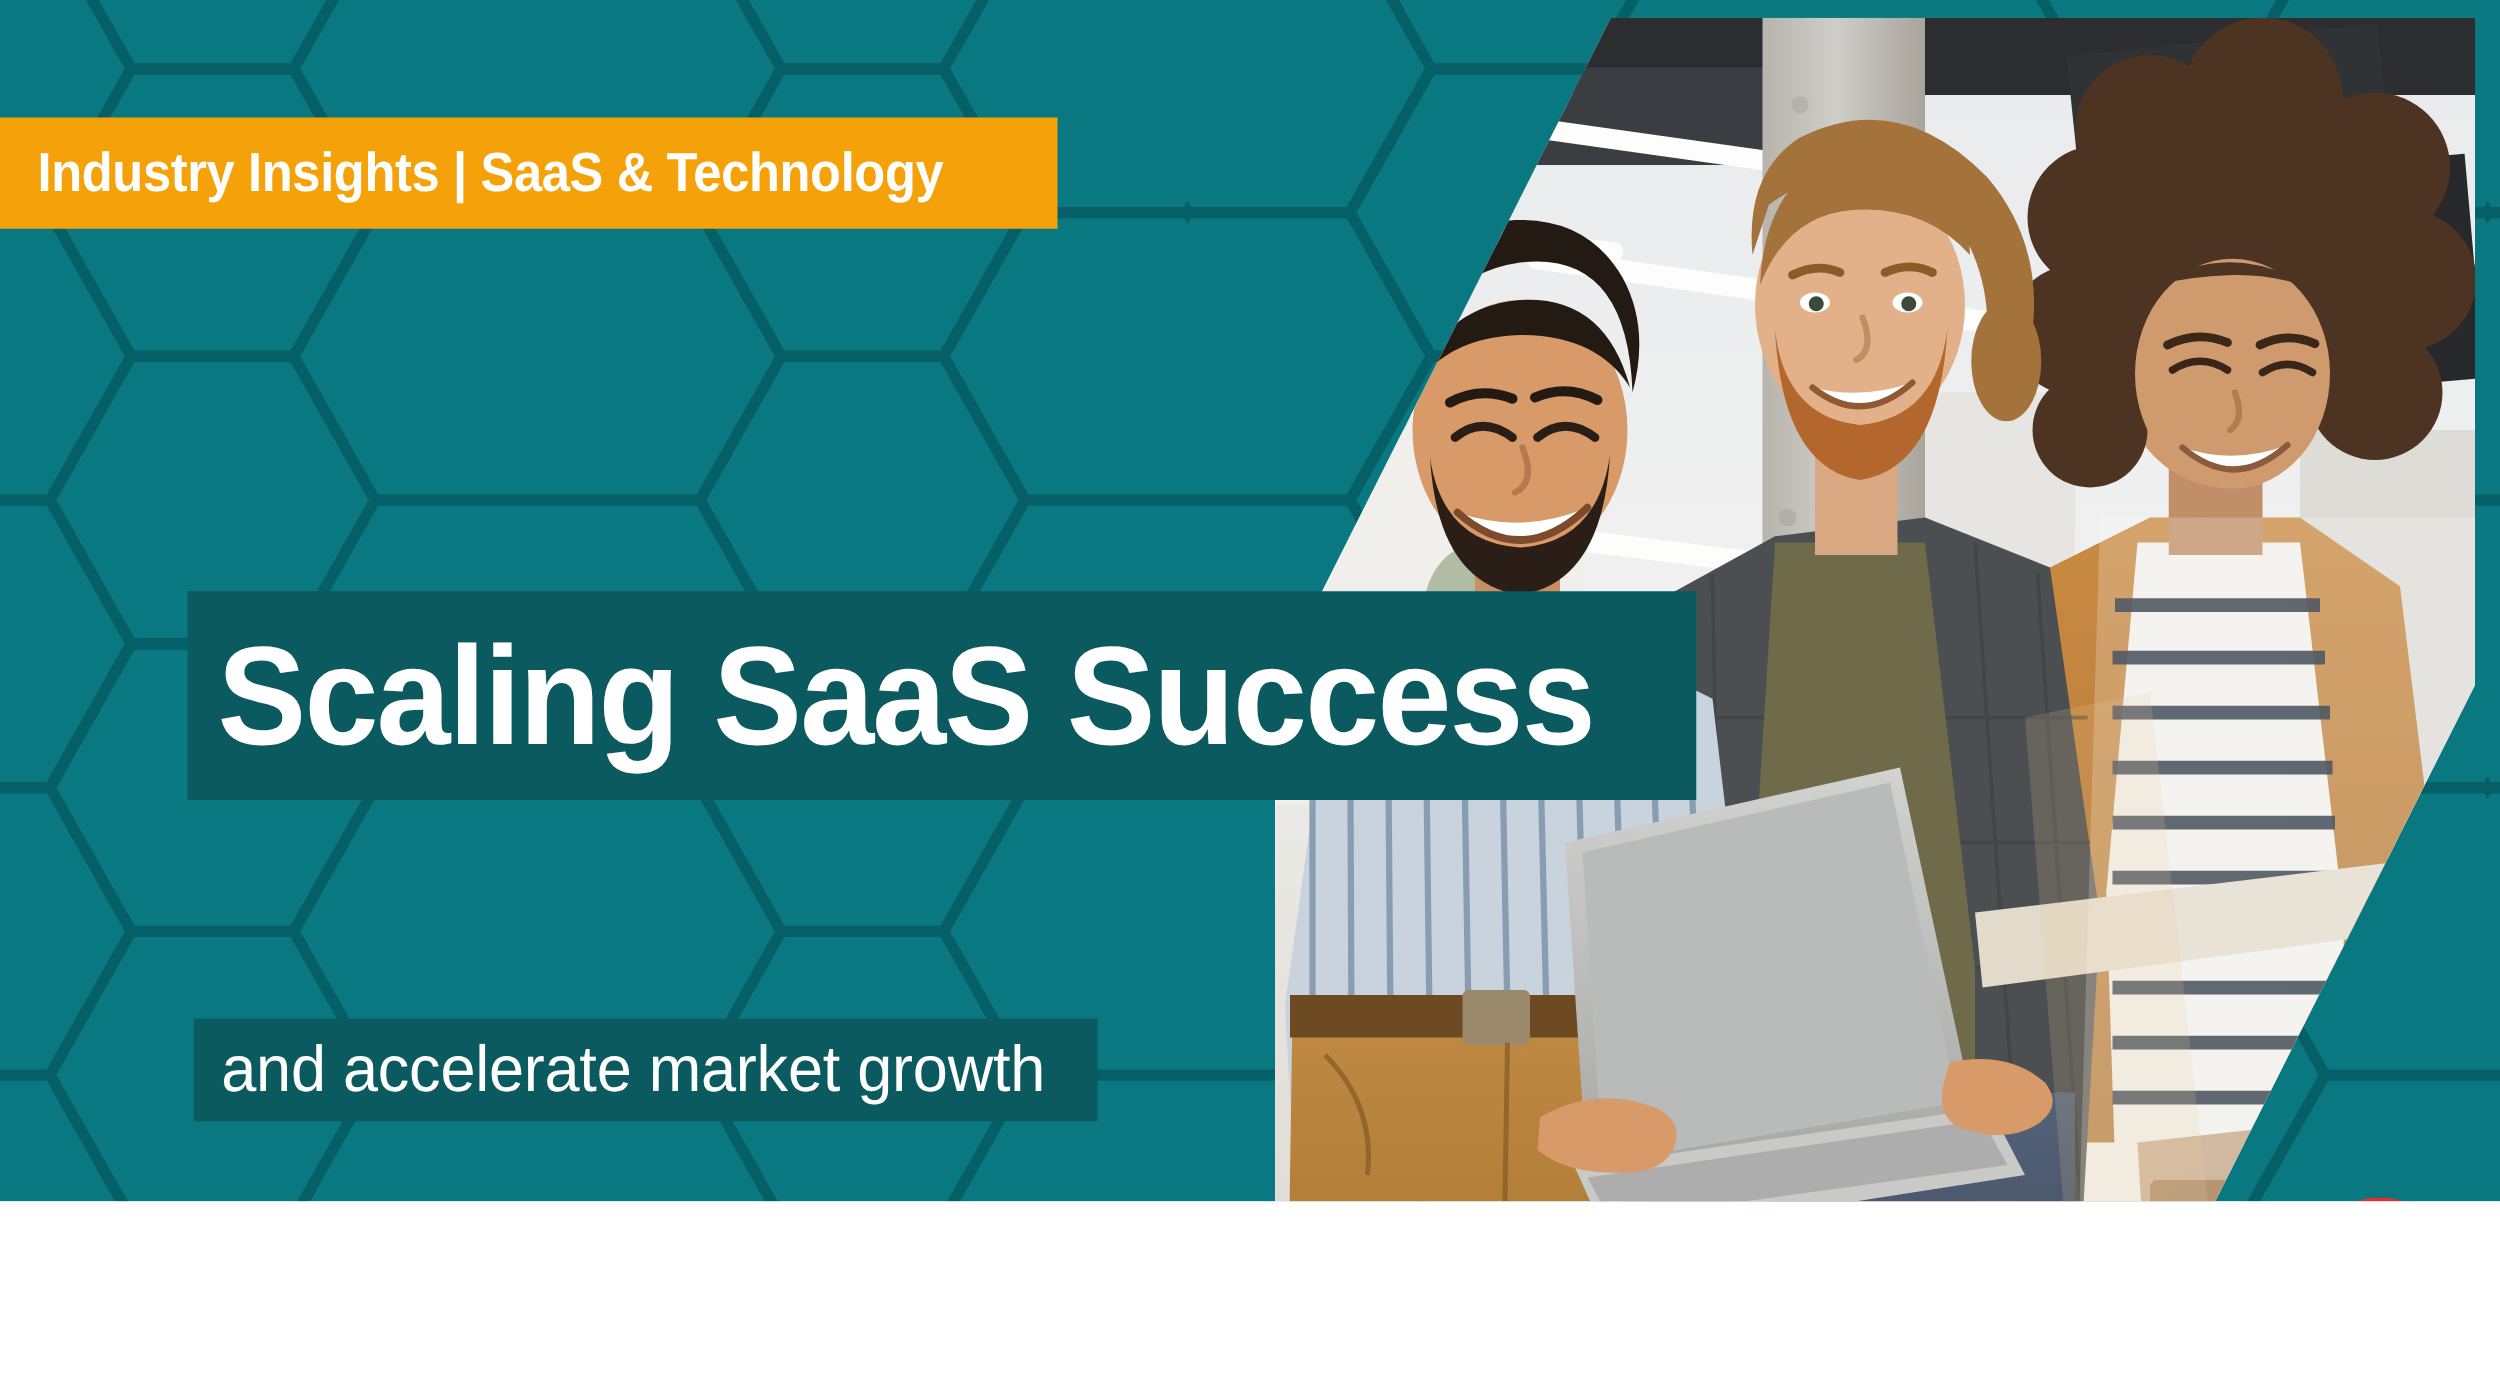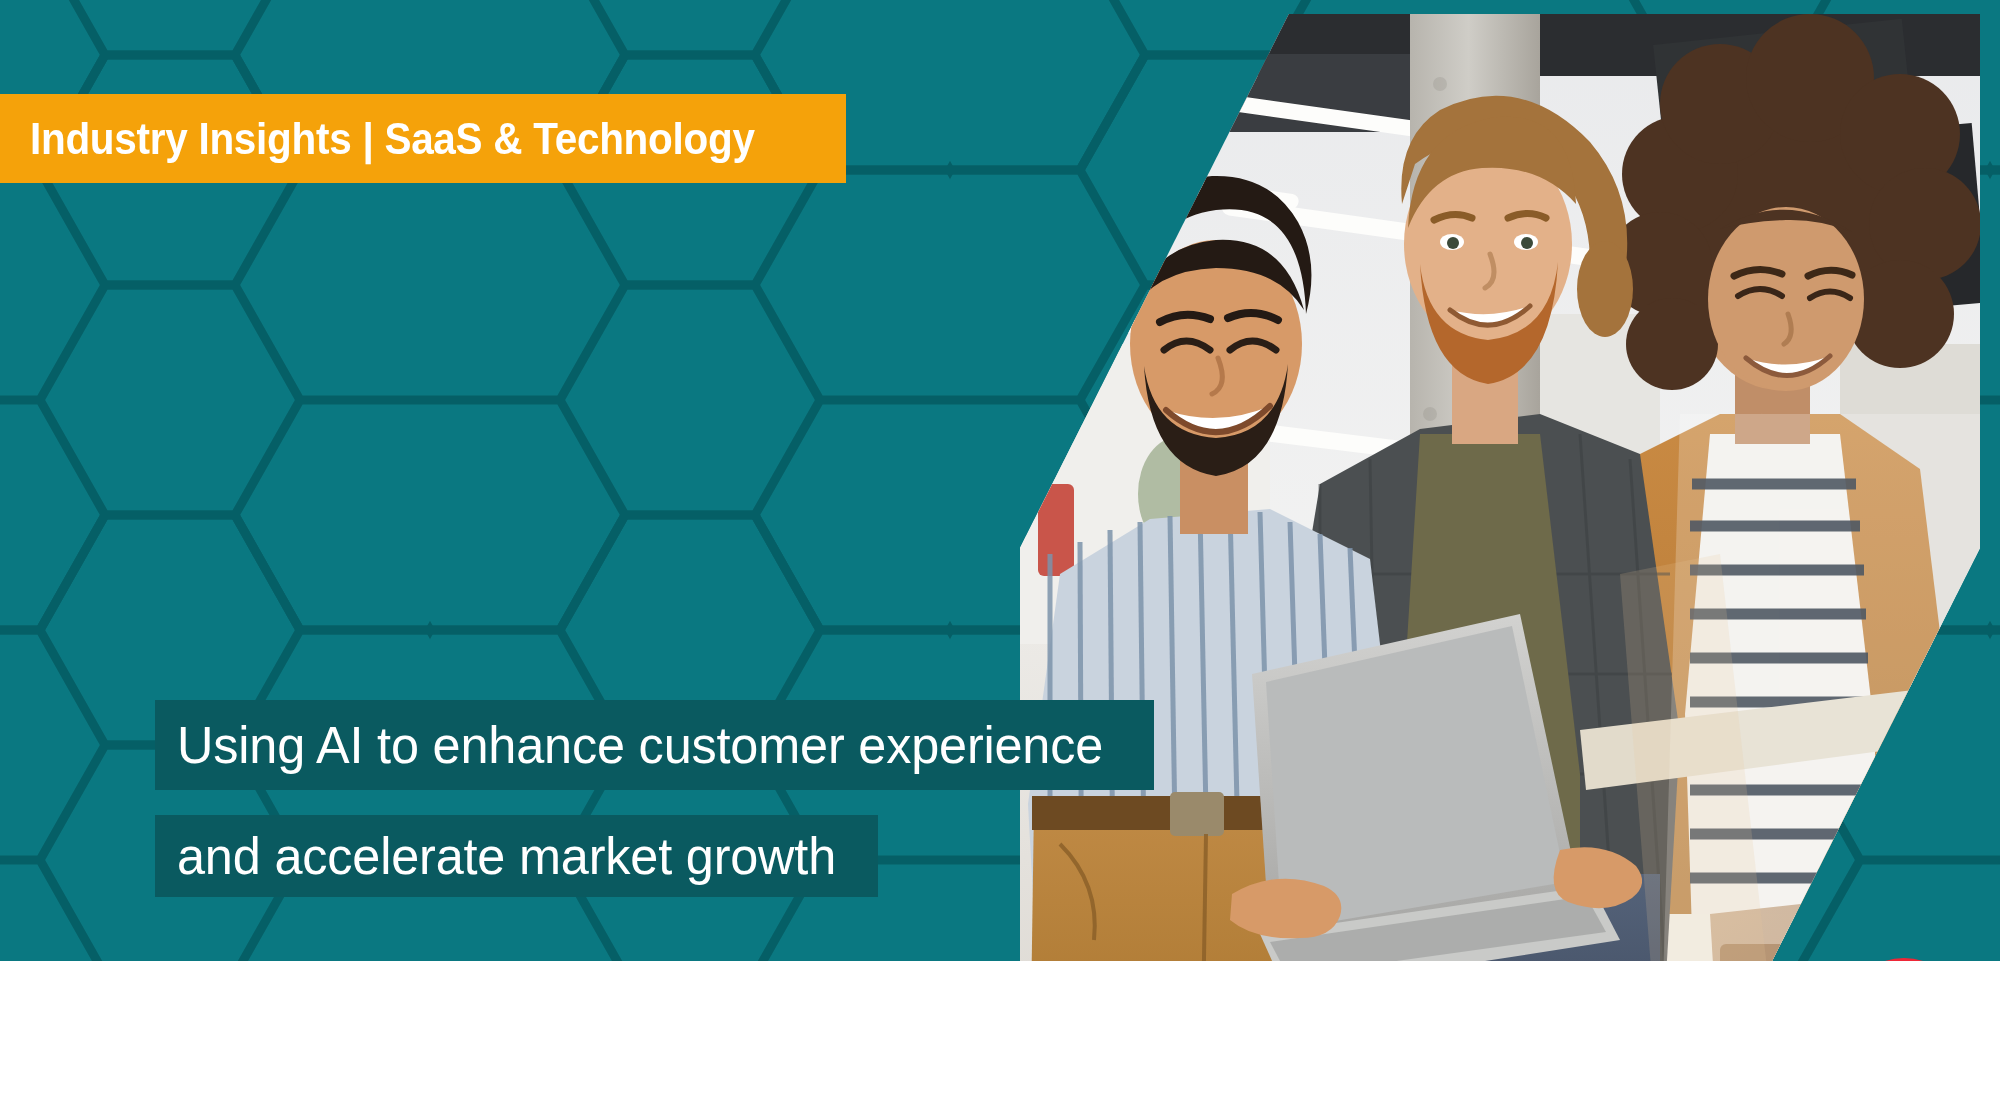--- a/index.html
+++ b/index.html
@@ -394,24 +394,24 @@
       </g>
 
       <path d="M 600 560 L 700 540 L 760 1068 L 640 1068 Z" fill="#e8c79a" opacity="0.18"></path>
     </svg>
   </div>
 
   <div class="eyebrow-band">
     <span class="eyebrow-text">Industry Insights | SaaS &amp; Technology</span>
   </div>
 
-
-  <div class="sub-band sub-band--one">
-    <span class="sub-text">Using AI to enhance customer experience</span>
+  <div class="title-band">
+    <span class="title-text">Scaling SaaS Success</span>
   </div>
+
 
   <div class="sub-band sub-band--two">
     <span class="sub-text">and accelerate market growth</span>
   </div>
 
   <div class="logo-mark">
     <svg viewBox="0 0 124 124" aria-hidden="true">
       <circle cx="62" cy="62" r="62" fill="#ee2737"></circle>
       <g fill="none" stroke="#ffffff" stroke-width="6.5" stroke-linecap="round" stroke-linejoin="round">
 

